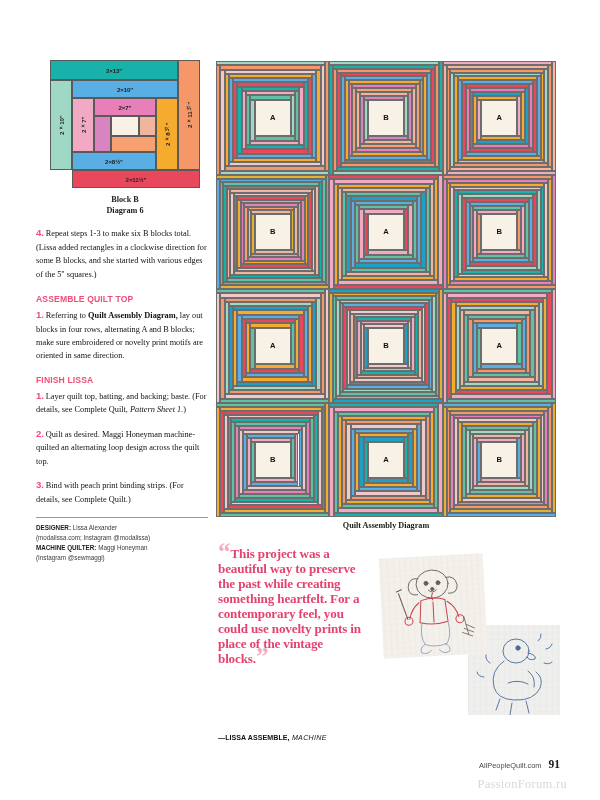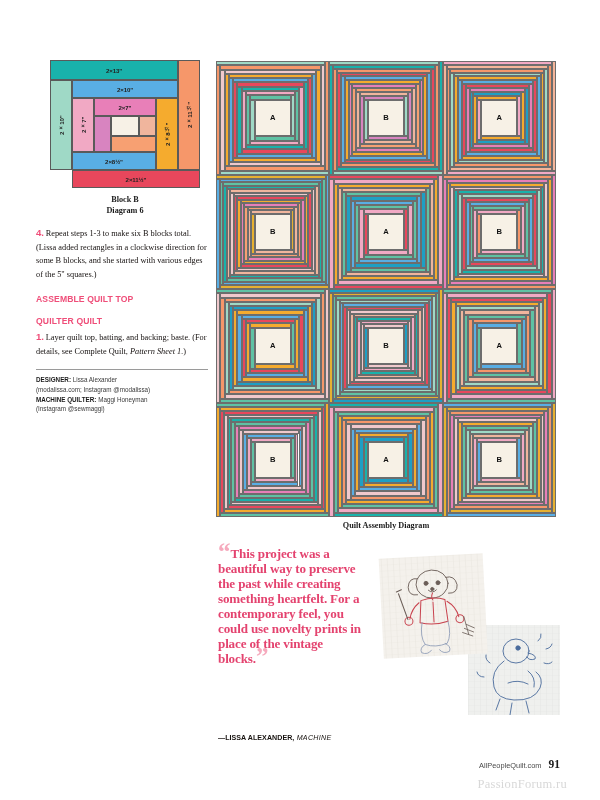--- a/index.html
+++ b/index.html
@@ -203,30 +203,42 @@
       </div>
     </div>
 
     <p class="body-txt">
       <span class="num">4.</span>
       <span>Repeat steps 1-3 to make six B blocks total. (Lissa added rectangles in a clockwise direction for some B blocks, and she started with various edges of the 5" squares.)</span>
     </p>
 
     <div class="sec-head">ASSEMBLE QUILT TOP</div>
 
-
-
-    <div class="sec-head tight">QUILTER QUILT</div>
+    <p class="body-txt" style="margin-top:3px;">
+      <span class="num">1.</span>
+      <span>Referring to </span><b>Quilt Assembly Diagram,</b><span> lay out blocks in four rows, alternating A and B blocks; make sure embroidered or novelty print motifs are oriented in same direction.</span>
+    </p>
+
+
+    <div class="sec-head tight">FINISH LISSA</div>
 
     <p class="body-txt" style="margin-top:3px;">
       <span class="num">1.</span>
       <span>Layer quilt top, batting, and backing; baste. (For details, see Complete Quilt, </span><i>Pattern Sheet 1.</i><span>)</span>
     </p>
 
-
+    <p class="body-txt">
+      <span class="num">2.</span>
+      <span>Quilt as desired. Maggi Honeyman machine-quilted an alternating loop design across the quilt top.</span>
+    </p>
+
+    <p class="body-txt">
+      <span class="num">3.</span>
+      <span>Bind with peach print binding strips. (For details, see Complete Quilt.)</span>
+    </p>
 
     <hr class="rule">
 
     <div class="credits">
       <div><b>DESIGNER:</b><span> Lissa Alexander</span></div>
       <div>(modalissa.com; Instagram @modalissa)</div>
       <div><b>MACHINE QUILTER:</b><span> Maggi Honeyman</span></div>
       <div>(Instagram @sewmaggi)</div>
     </div>
   </div>
@@ -738,21 +750,21 @@
       </div>
     </div>
   <div id="quote">
     <div class="qtext">
       <span class="mark open">“</span><span>This project was a beautiful way to preserve the past while creating something heartfelt. For a contemporary feel, you could use novelty prints in place of the vintage blocks.</span><span class="mark">”</span>
     </div>
   </div>
 
   <div id="quilt-cap">Quilt Assembly Diagram</div>
   <div id="attrib">
-    <span>—LISSA ALEXANDER,</span><i> MACHINE</i>
+    <span>—LISSA ASSEMBLE,</span><i> MACHINE</i>
   </div>
 
   <div id="photo">
     <svg viewBox="0 0 182 172" width="182" height="172">
       <defs>
         <pattern id="weave" width="6" height="6" patternUnits="userSpaceOnUse">
           <rect width="6" height="6" fill="#f4f1ec"></rect>
           <line x1="0" y1="0" x2="0" y2="6" stroke="#e2ded6" stroke-width="0.7"></line>
           <line x1="0" y1="0" x2="6" y2="0" stroke="#e6e2da" stroke-width="0.5"></line>
         </pattern>

